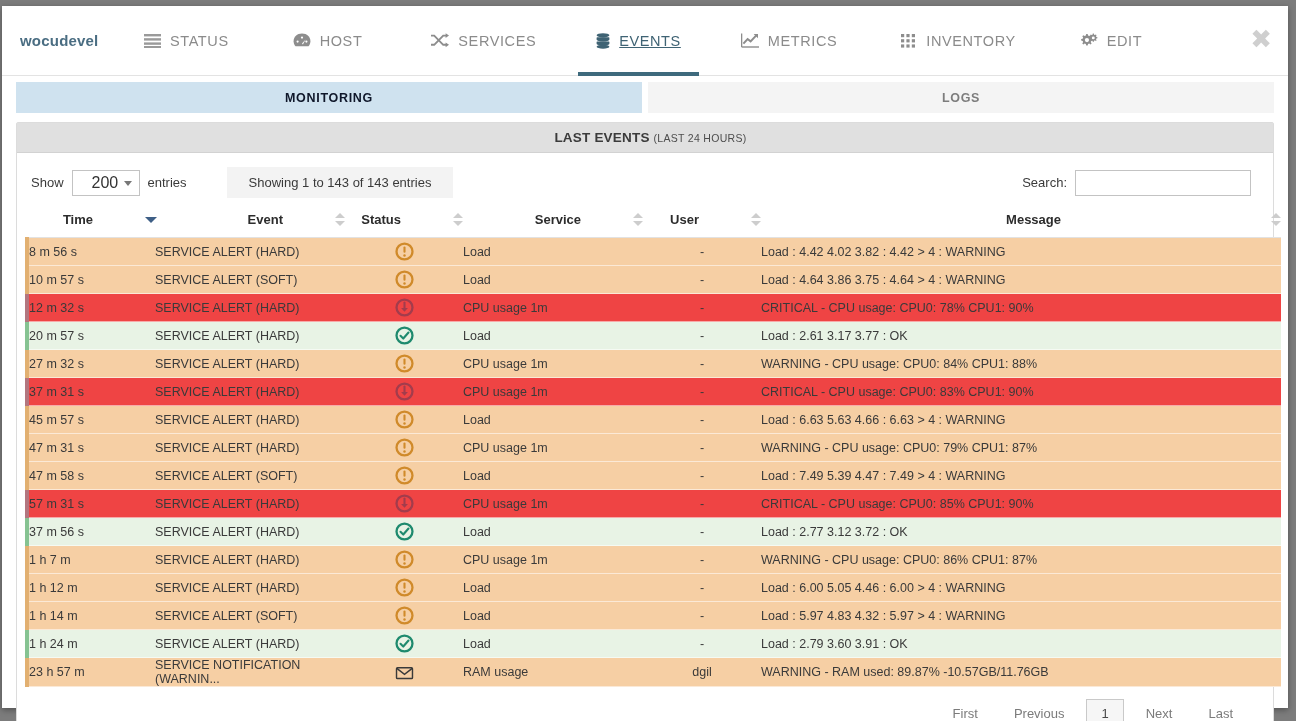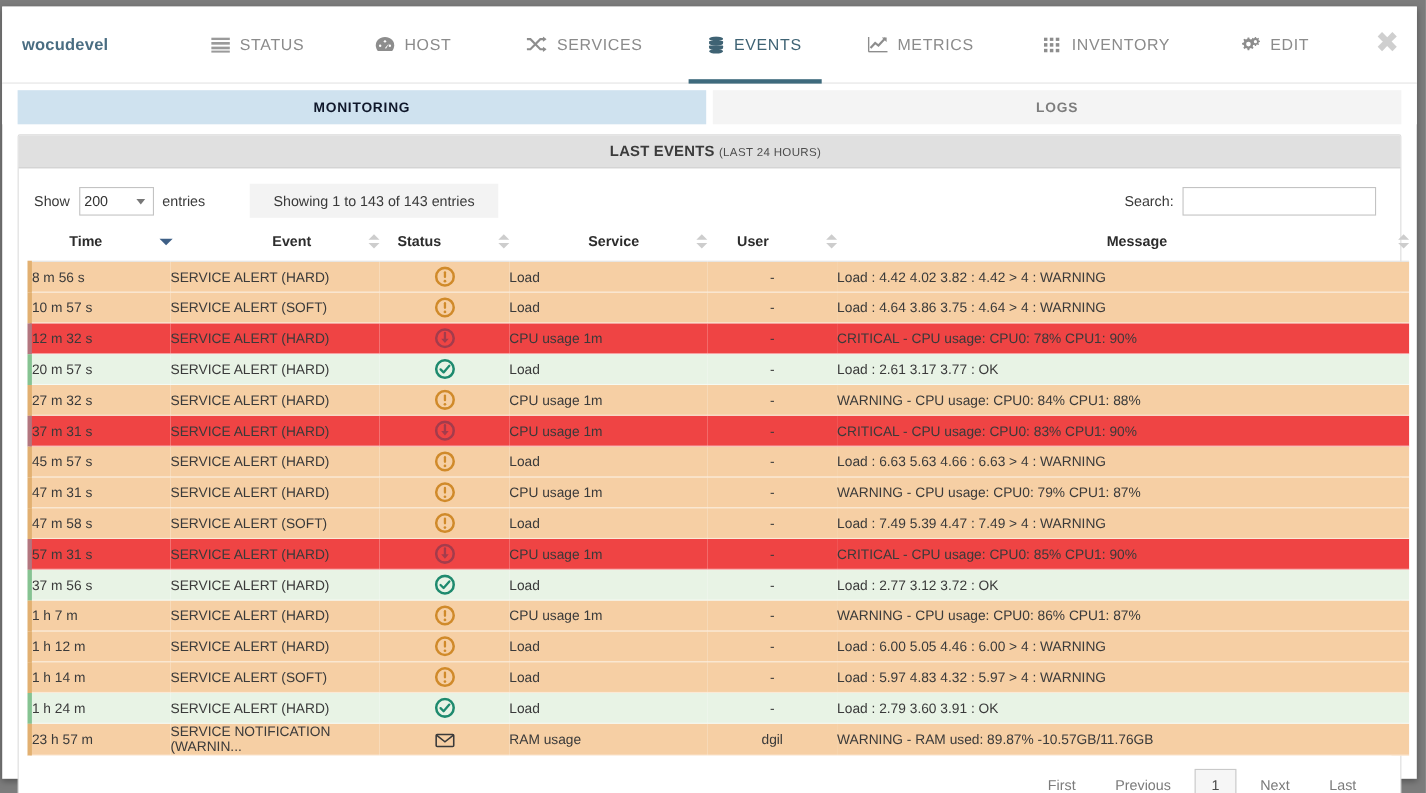--- a/index.html
+++ b/index.html
@@ -27,21 +27,20 @@
   
   .navbar {
     position: relative;
     height: 70px;
     background: #fff;
     border-bottom: 1px solid #e3e3e3;
     display: flex;
     align-items: center;
     padding-left: 18px;
     box-sizing: border-box;
-    gap: 48px;
   }
   .brand {
     color: #4a6d82;
     font-size: 15px;
     font-weight: bold;
     letter-spacing: .2px;
     width: 120px;
   }
   .navitems {
     display: flex;
@@ -54,21 +53,21 @@
     align-items: center;
     gap: 9px;
     height: 70px;
     padding: 0 4px;
     color: #8b8b8b;
     font-size: 14.5px;
     letter-spacing: .6px;
     cursor: pointer;
     box-sizing: border-box;
   }
-  .navitem.active { color: #3f6374; }
+  .navitem.active { color: #3f6374; text-decoration: underline; }
   .navitem.active::after {
     content: "";
     position: absolute;
     left: -14px; right: -14px;
     bottom: 0;
     height: 4px;
     background: #3e6a7d;
   }
   .ni-label { white-space: nowrap; }
   .ico { display: inline-block; line-height: 0; }
@@ -137,25 +136,25 @@
     align-items: center;
     padding: 4px 6px 10px 6px;
   }
   .lengthbox { display: flex; align-items: center; gap: 8px; font-size: 13px; color: #3a3a3a; }
   .sel {
     position: relative;
     width: 68px;
     height: 26px;
     border: 1px solid #c3c3c3;
     background: #fff;
-    font-size: 13px;
+    font-size: 16px;
     color: #333;
     display: flex;
     align-items: center;
-    padding-left: 4px;
+    padding-left: 19px;
     box-sizing: border-box;
     cursor: pointer;
   }
   .sel .caret {
     position: absolute;
     right: 7px; top: 50%;
     margin-top: -2px;
     width: 0; height: 0;
     border-left: 4px solid transparent;
     border-right: 4px solid transparent;

